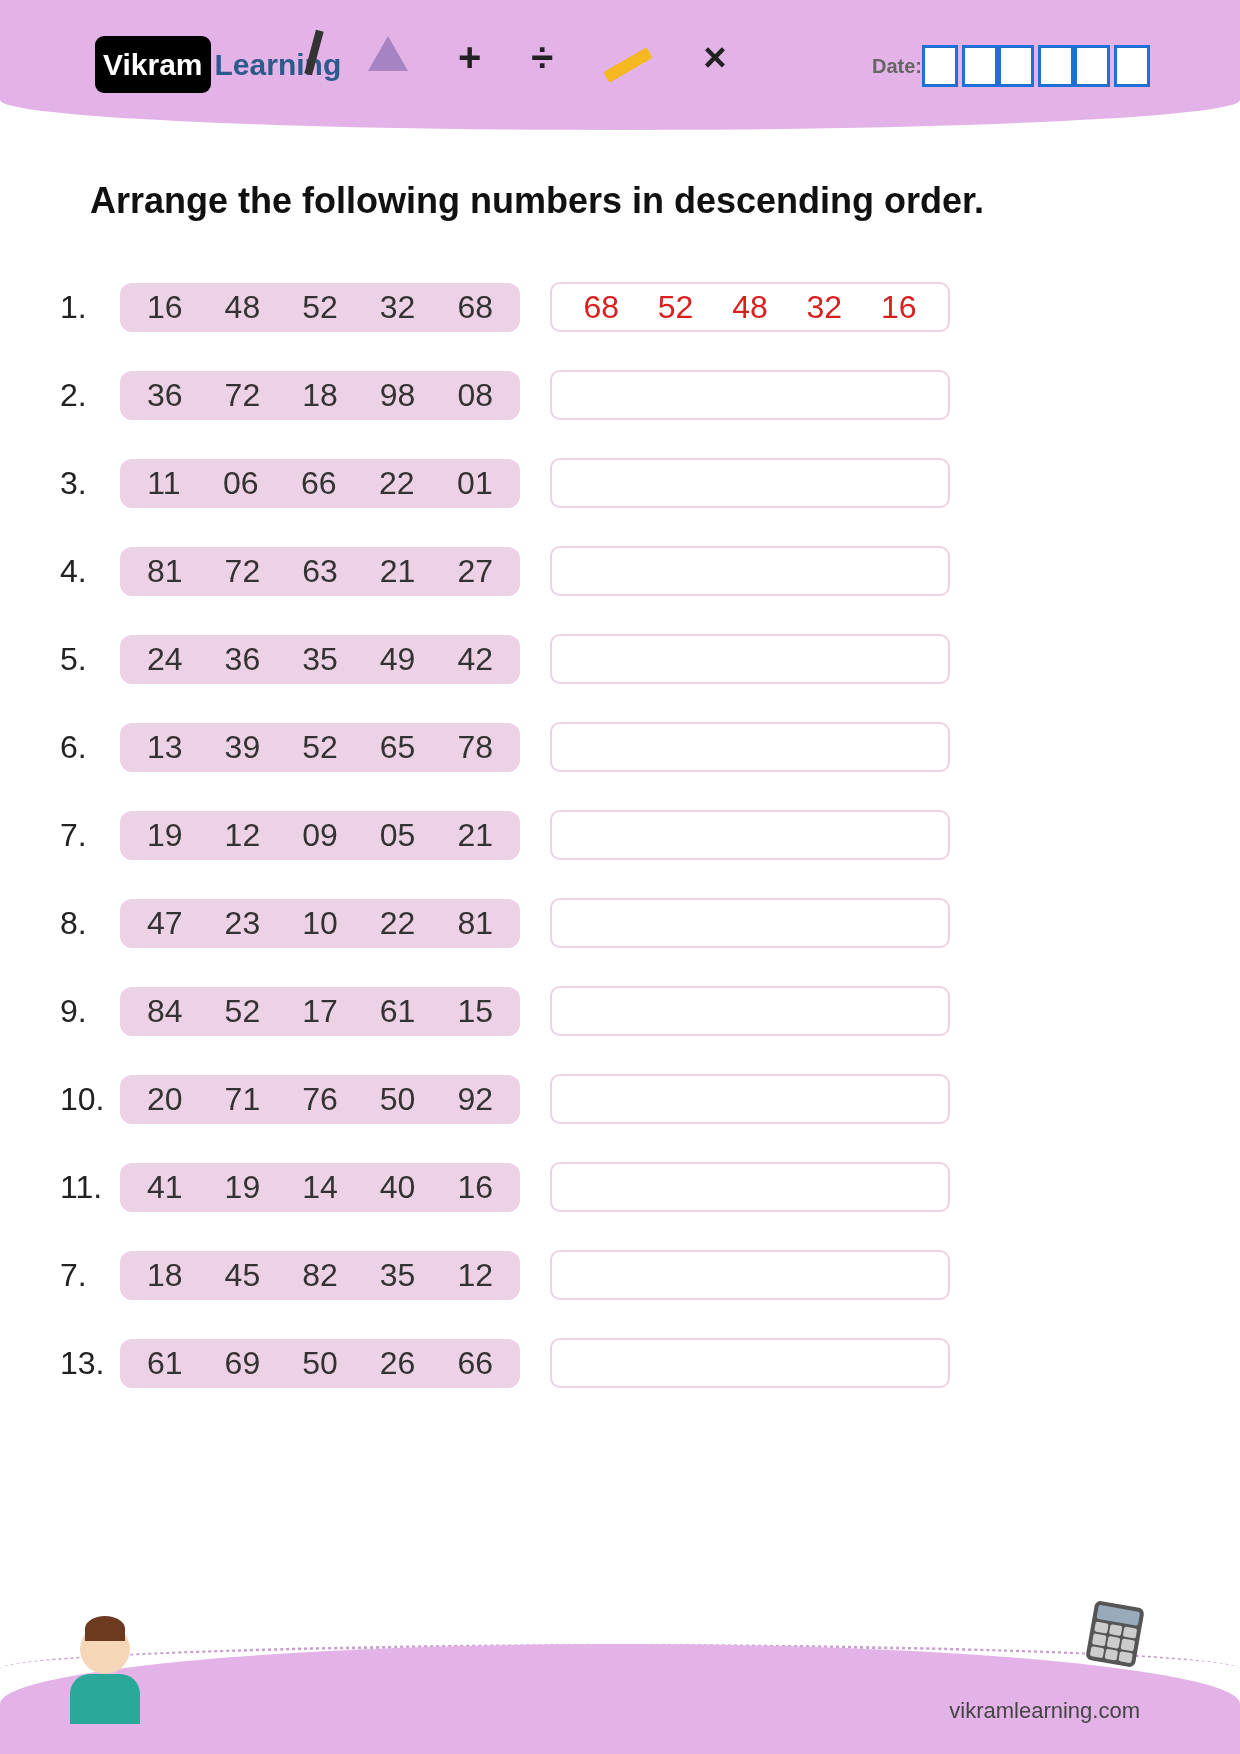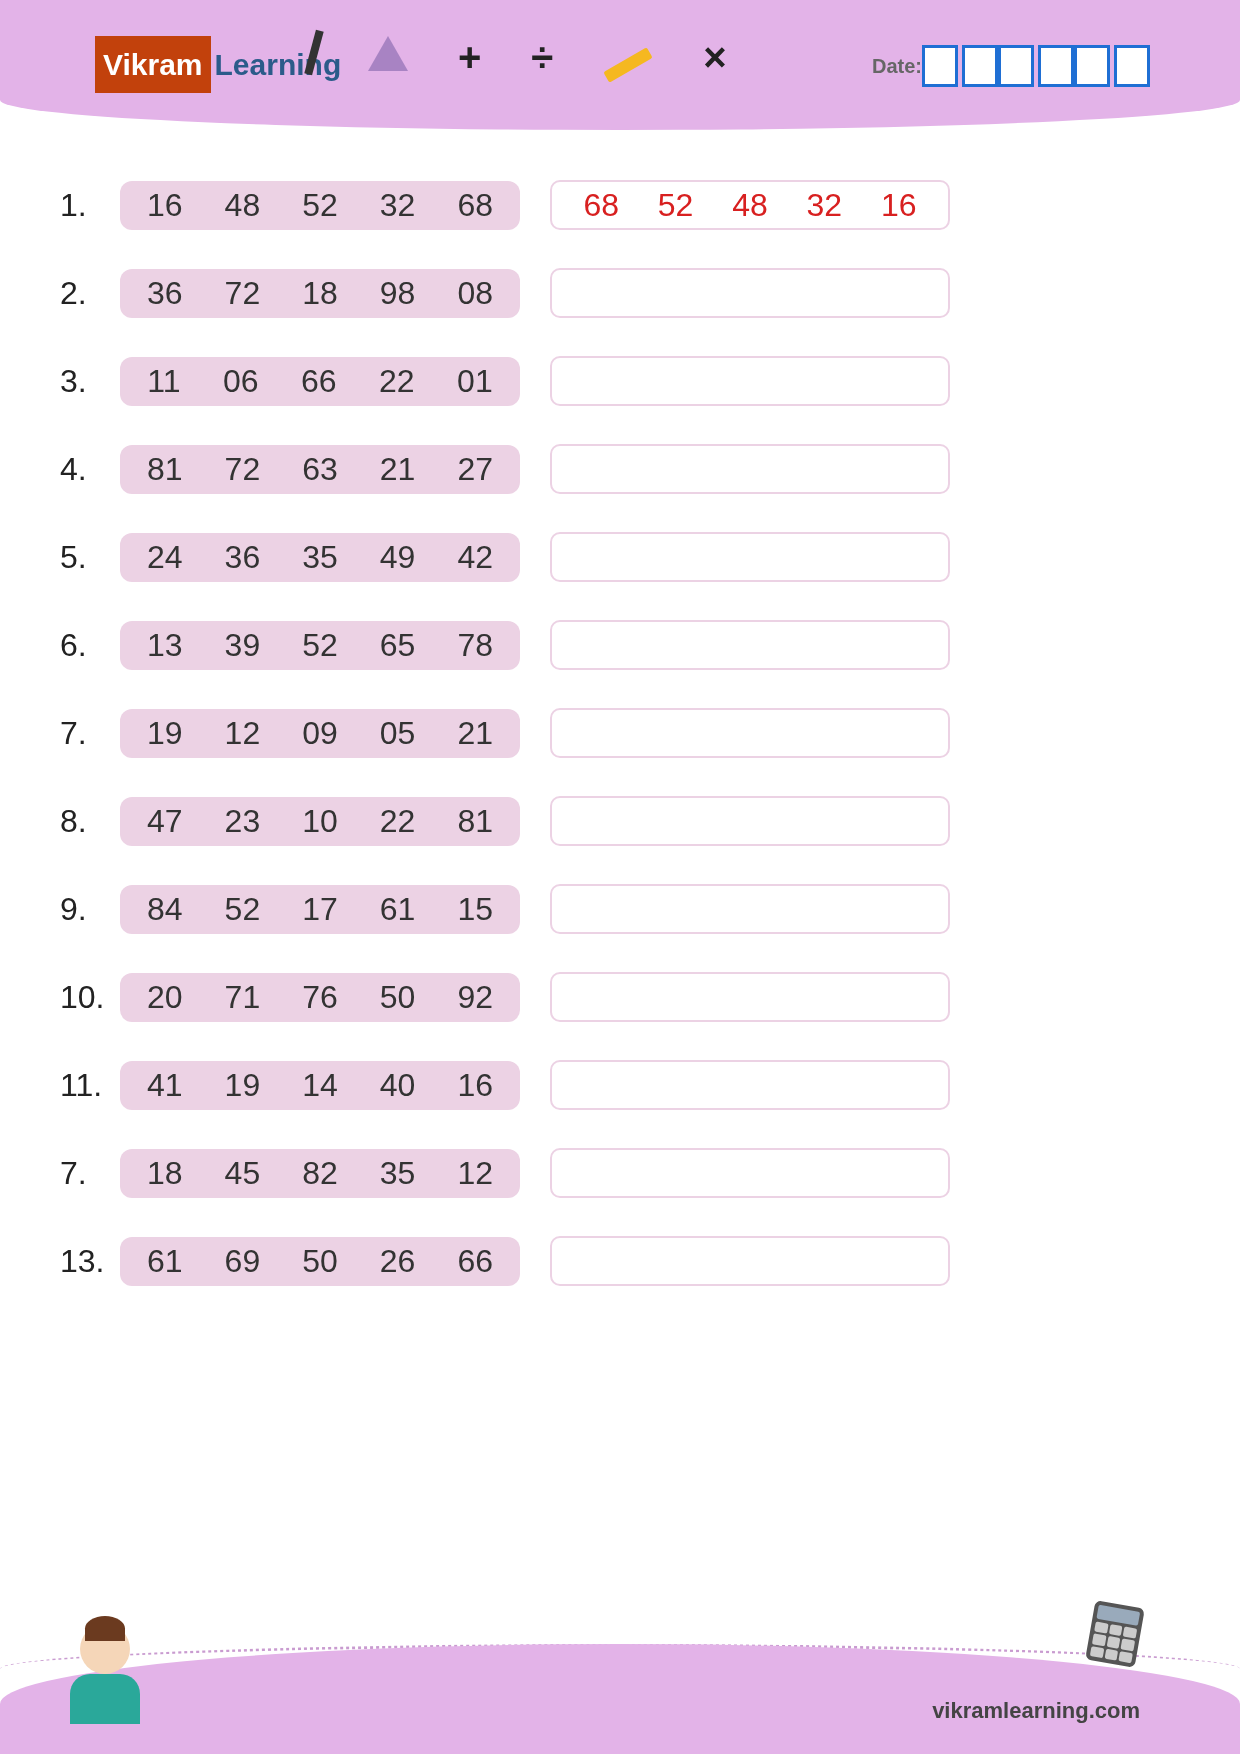--- a/index.html
+++ b/index.html
@@ -20,23 +20,24 @@
     border-bottom-right-radius: 50% 30px;
   }
   .logo {
     position: absolute;
     left: 95px;
     top: 48px;
     font-size: 30px;
     font-weight: bold;
   }
   .logo-box {
-    background: #c2410c;
+    background: #000000;
     color: #fff;
     padding: 12px 8px;
+    border-radius: 9px;
   }
   .logo-text {
     color: #2b5b8a;
     padding-left: 4px;
   }
   .header-icons {
     position: absolute;
     left: 310px;
     top: 30px;
     display: flex;
@@ -147,21 +148,21 @@
     width: 100%;
     height: 50px;
     border-top: 3px dotted #c99bd0;
     border-radius: 50%;
   }
   .footer-url {
     position: absolute;
     right: 100px;
     bottom: 30px;
     font-size: 22px;
-    font-weight: bold;
+    font-weight: normal;
     color: #444;
   }
   .calc-icon {
     position: absolute;
     right: 100px;
     bottom: 90px;
     width: 50px;
     height: 60px;
     background: #555;
     border-radius: 6px;
@@ -229,20 +230,21 @@
       <div class="date-box"></div>
     </div>
     <div class="date-group">
       <div class="date-box"></div>
       <div class="date-box"></div>
     </div>
   </div>
 </div>
 
 <div class="content">
+  <h2 class="subtitle">Arrange the following numbers in descending order.</h2>
   <div class="problems" id="problems">
       <div class="row">
         <div class="num">1.</div>
         <div class="given">
           <span>16</span>
           <span>48</span>
           <span>52</span>
           <span>32</span>
           <span>68</span>
         </div>

